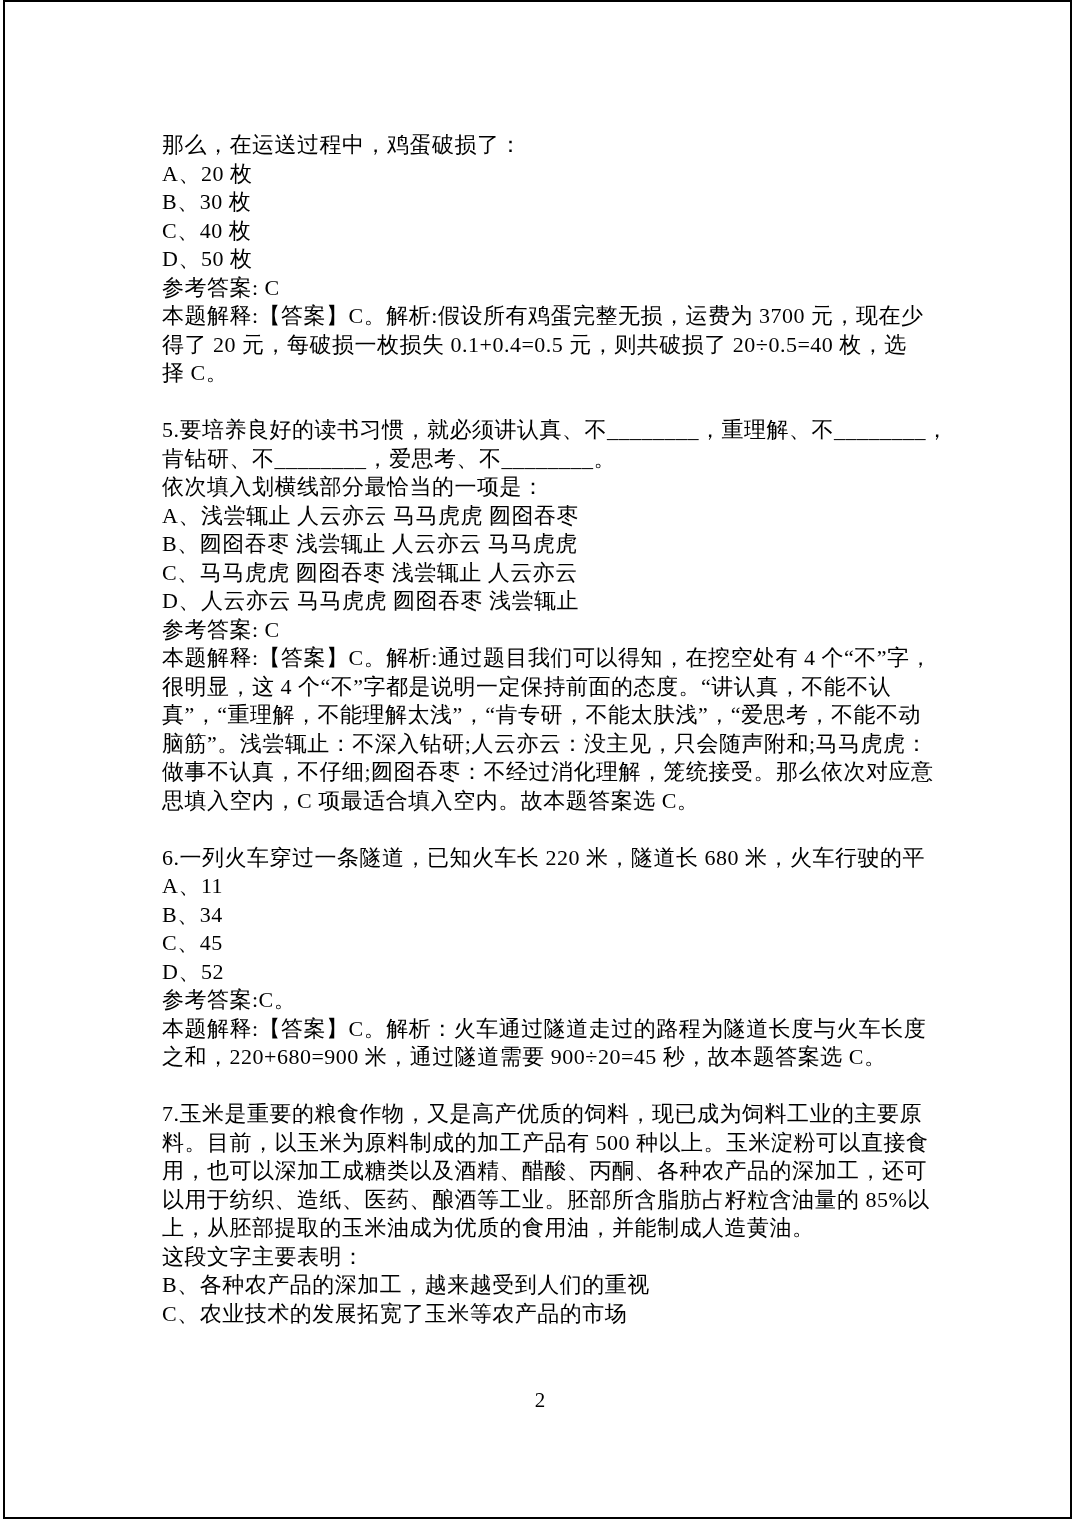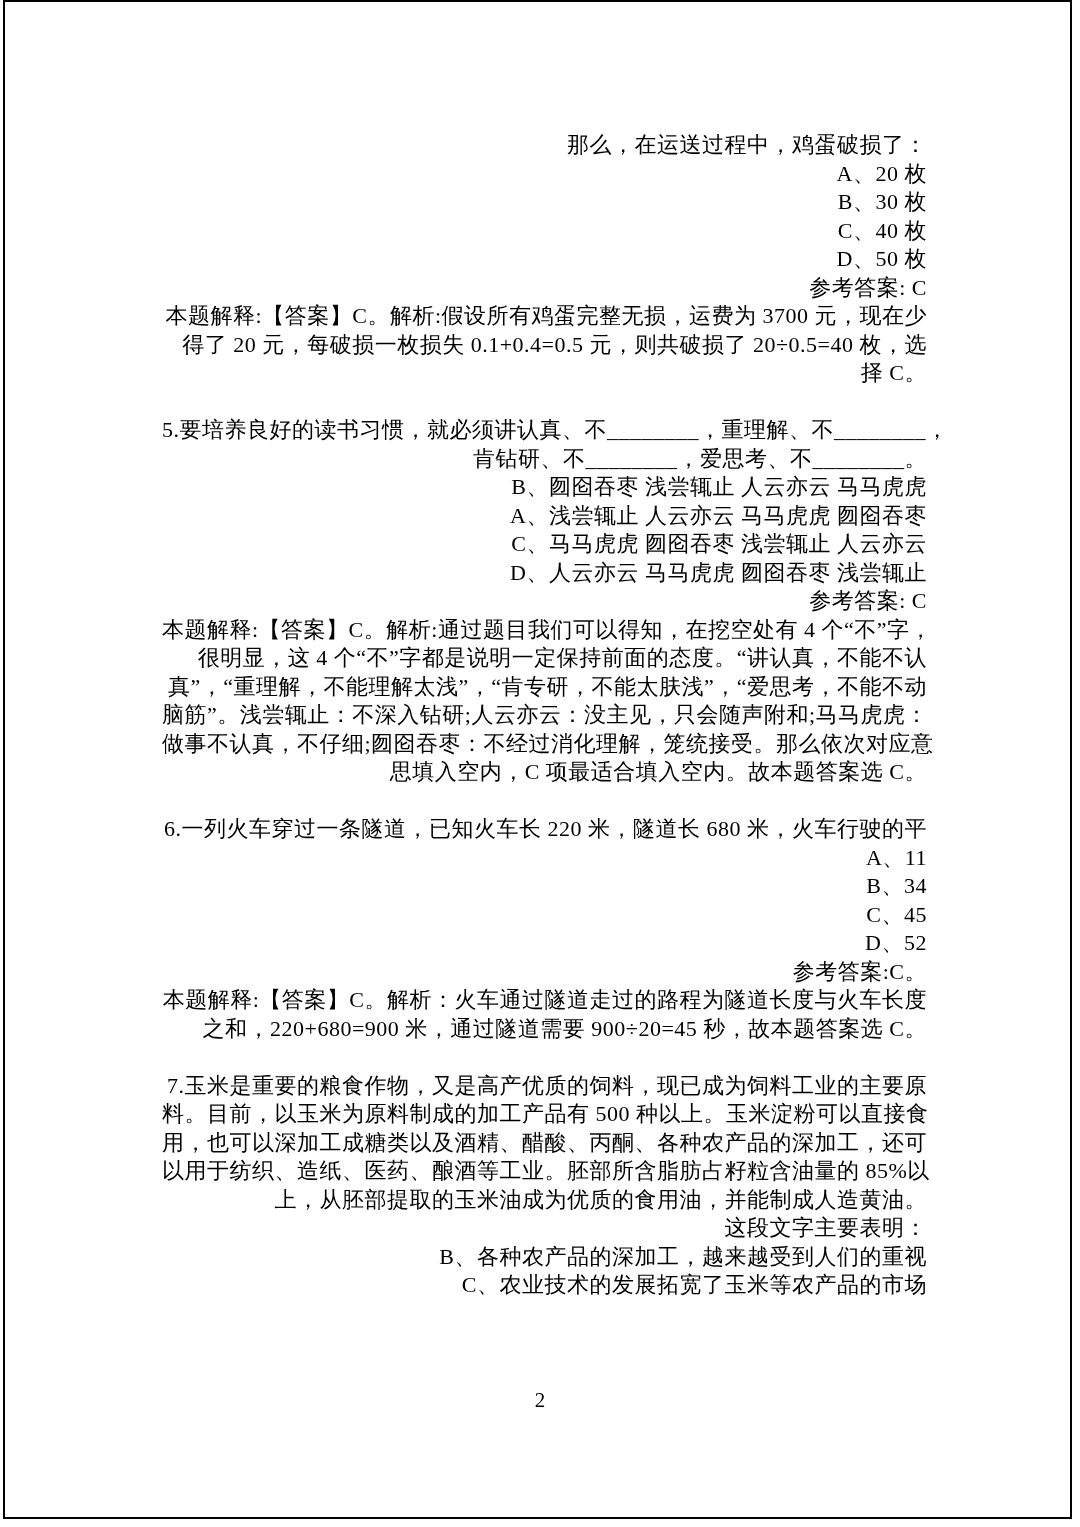--- a/index.html
+++ b/index.html
@@ -29,21 +29,20 @@
     position: absolute;
     top: 131px;
     left: 162px;
     width: 765px;
     font-size: 22px;
     line-height: 28.5px;
     letter-spacing: 0.5px;
   }
   .question-block {
     margin-bottom: 28.5px;
-    text-align: right;
   }
   .question-block:last-child {
     margin-bottom: 16px;
   }
   .line {
     white-space: pre;
     height: 28.5px;
   }
   .page-number {
     position: absolute;
@@ -68,22 +67,23 @@
       <div class="line">C、40 枚</div>
       <div class="line">D、50 枚</div>
       <div class="line">参考答案: C</div>
       <div class="line">本题解释:【答案】C。解析:假设所有鸡蛋完整无损，运费为 3700 元，现在少</div>
       <div class="line">得了 20 元，每破损一枚损失 0.1+0.4=0.5 元，则共破损了 20÷0.5=40 枚，选</div>
       <div class="line">择 C。</div>
     </div>
   <div class="question-block">
       <div class="line">5.要培养良好的读书习惯，就必须讲认真、不________，重理解、不________，</div>
       <div class="line">肯钻研、不________，爱思考、不________。</div>
+      <div class="line">依次填入划横线部分最恰当的一项是：</div>
+      <div class="line">A、浅尝辄止 人云亦云 马马虎虎 囫囵吞枣</div>
       <div class="line">B、囫囵吞枣 浅尝辄止 人云亦云 马马虎虎</div>
-      <div class="line">A、浅尝辄止 人云亦云 马马虎虎 囫囵吞枣</div>
       <div class="line">C、马马虎虎 囫囵吞枣 浅尝辄止 人云亦云</div>
       <div class="line">D、人云亦云 马马虎虎 囫囵吞枣 浅尝辄止</div>
       <div class="line">参考答案: C</div>
       <div class="line">本题解释:【答案】C。解析:通过题目我们可以得知，在挖空处有 4 个“不”字，</div>
       <div class="line">很明显，这 4 个“不”字都是说明一定保持前面的态度。“讲认真，不能不认</div>
       <div class="line">真”，“重理解，不能理解太浅”，“肯专研，不能太肤浅”，“爱思考，不能不动</div>
       <div class="line">脑筋”。浅尝辄止：不深入钻研;人云亦云：没主见，只会随声附和;马马虎虎：</div>
       <div class="line">做事不认真，不仔细;囫囵吞枣：不经过消化理解，笼统接受。那么依次对应意</div>
       <div class="line">思填入空内，C 项最适合填入空内。故本题答案选 C。</div>
     </div>

